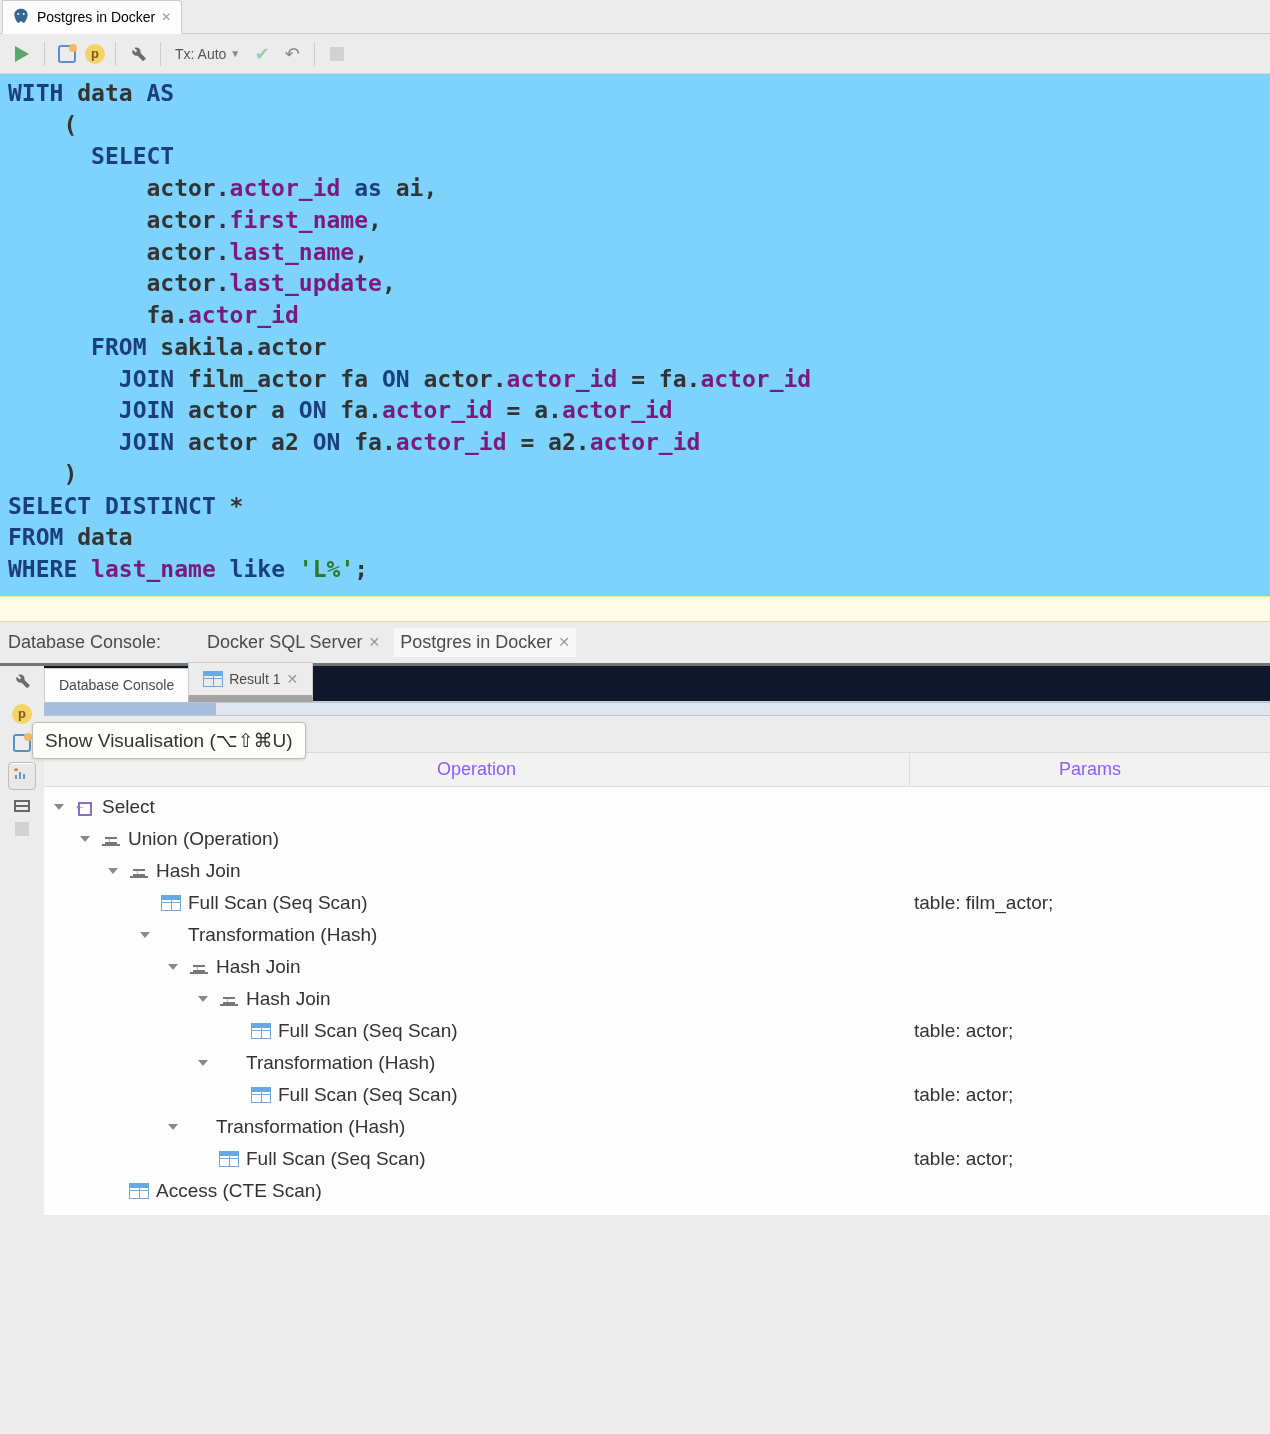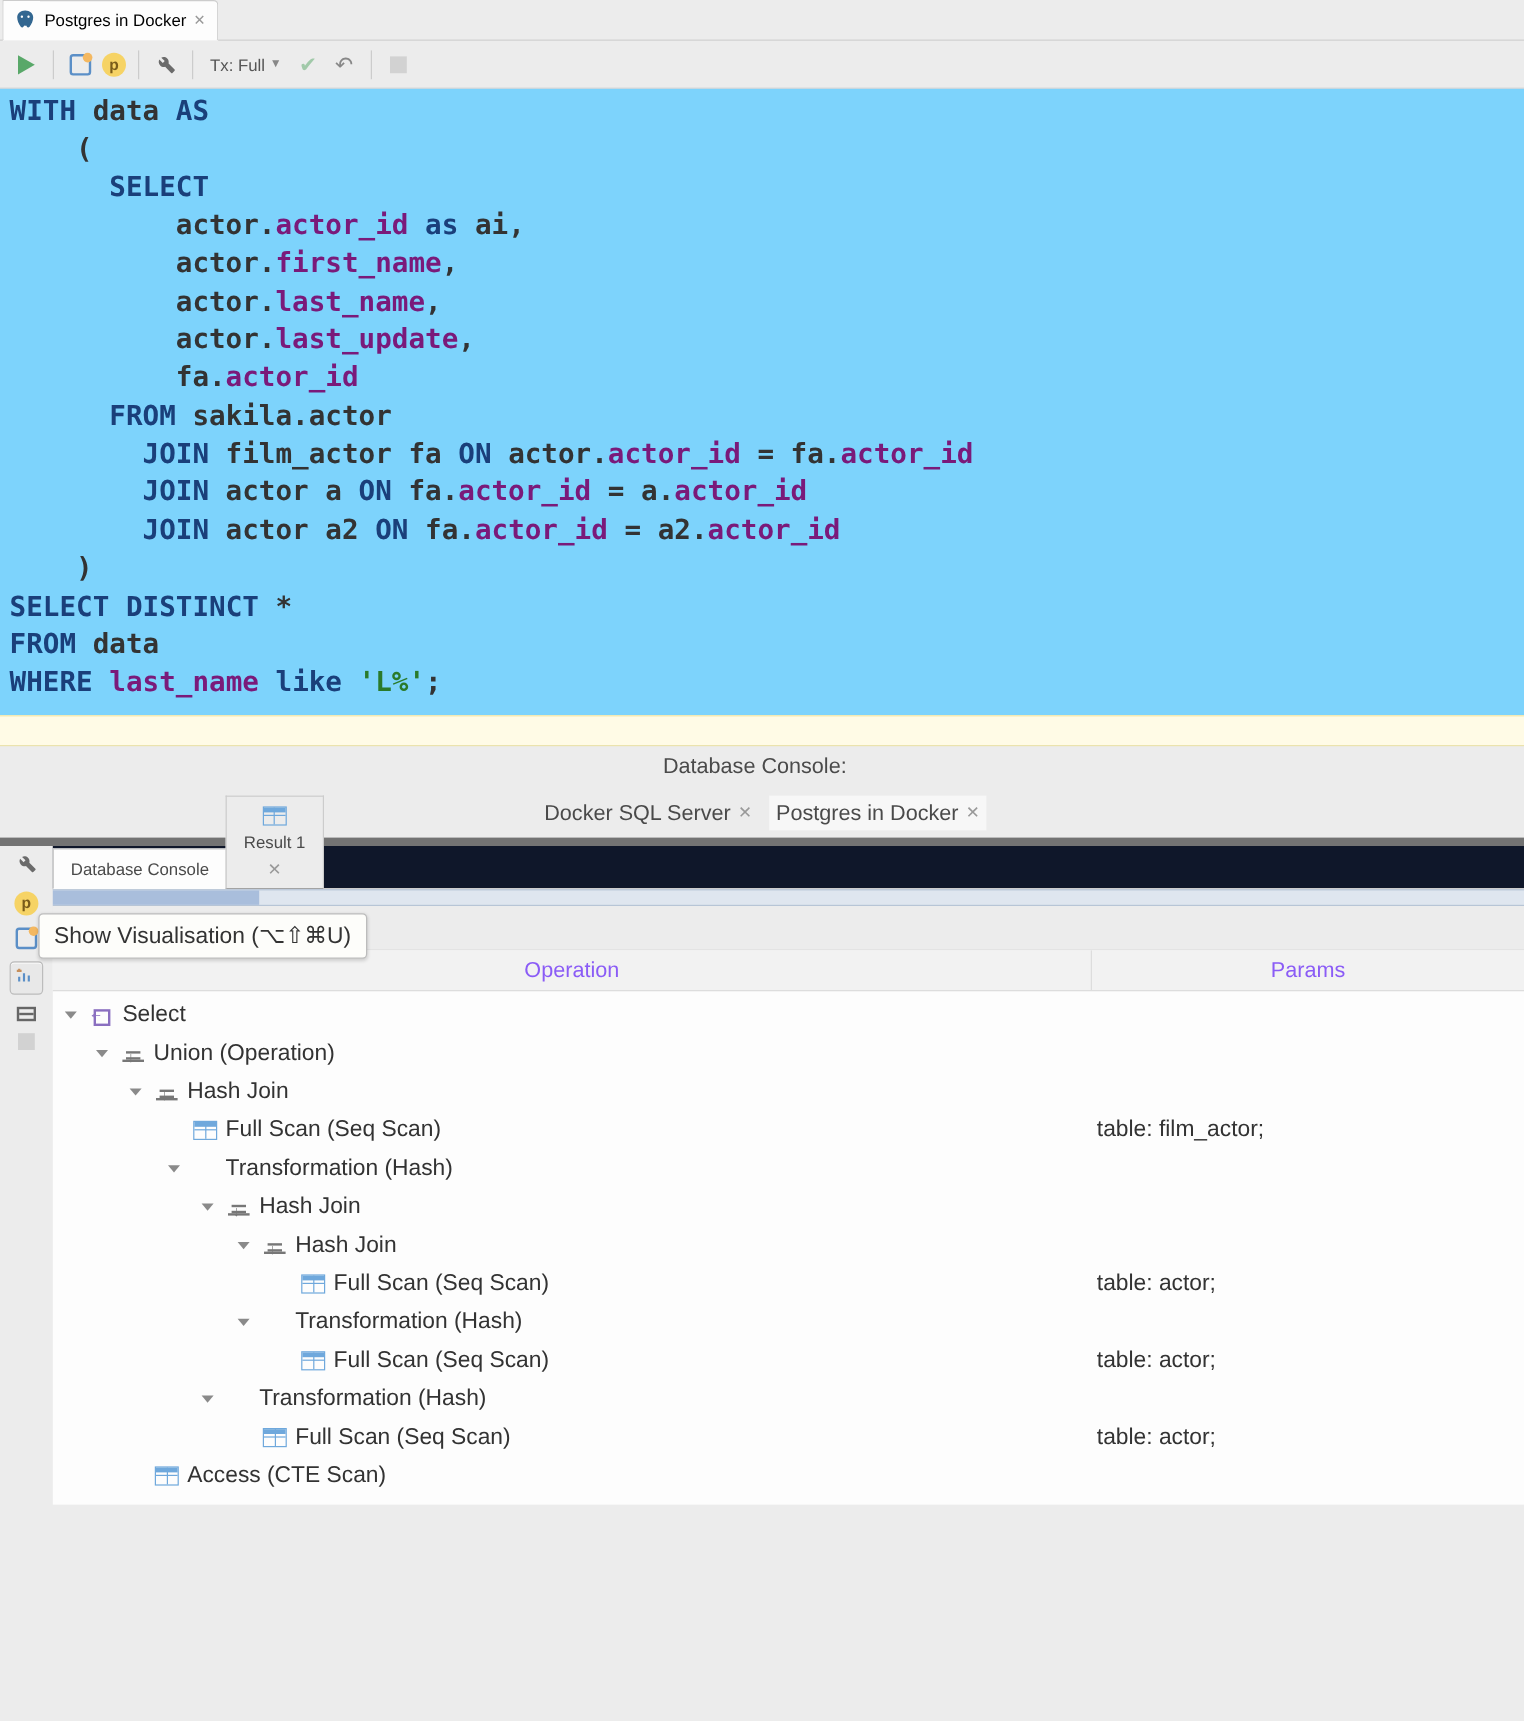--- a/index.html
+++ b/index.html
@@ -94,25 +94,24 @@
     border-top: 1px solid #f0e6a8;
     border-bottom: 1px solid #e6dca0;
   }
 
   
   .console-header {
     display:flex;
     align-items:center;
     padding: 6px 8px;
     background:#ececec;
-    border-bottom:7px solid #737373;
-    gap: 14px;
+    border-bottom:3px solid #737373;
+    gap: 28px;
     font-size: 18px;
     color:#4a4a4a;
-    flex-direction:column;
   }
   .console-header .label { margin-right: 12px; }
   .console-stab {
     display:flex; align-items:center; gap:6px;
     padding: 4px 6px;
     cursor:pointer;
   }
   .console-stab.active {
     background:#f7f7f7;
   }
@@ -140,21 +139,21 @@
   }
   .result-tab {
     display:flex; align-items:center; gap:6px;
     padding:8px 14px;
     border:1px solid #ccc; border-bottom:1px solid #fdfdfd;
     background:#fdfdfd;
     margin-bottom:-1px;
     margin-right:-1px;
     color:#4a4a4a;
   }
-  .result-tab.inactive { background:#ececec; border-bottom:1px solid #a3a3a3;flex-direction:column; }
+  .result-tab.inactive { background:#ececec; border-bottom:7px solid #a3a3a3; }
   .tooltip-box {
     position:absolute;
     background:#fdfdfa;
     border:1px solid #bcbcbc;
     border-radius:4px;
     padding: 6px 12px;
     font-size:19px; color:#333;
     box-shadow: 0 1px 3px rgba(0,0,0,.15);
     z-index:5;
   }
@@ -251,21 +250,21 @@
     </div>
   <div class="tb-btn p-badge">p</div>
   <div class="tb-sep"></div>
   <div class="tb-btn wrench-icon">
     <svg width="18" height="18" viewBox="0 0 24 24">
         <path fill="#6b6b6b" d="M22 17.3l-6.7-6.7c.5-1.9 0-4-1.5-5.5-1.8-1.8-4.5-2.1-6.6-1l3.8 3.8-2.1 2.1L5 6.2c-1.1 2.1-.8 4.8 1 6.6 1.5 1.5 3.6 2 5.5 1.5l6.7 6.7c.4.4 1 .4 1.4 0l2.4-2.4c.4-.3.4-1 0-1.3z"></path>
       </svg>
   </div>
   <div class="tb-sep"></div>
   <div class="tx-dropdown">
-    <span>Tx: Full</span>
+    <span>Tx: Auto</span>
     <span class="chev">▼</span>
   </div>
   <div class="tb-btn dim commit-check">✔</div>
   <div class="tb-btn undo-arrow">↶</div>
   <div class="tb-sep"></div>
   <div class="tb-btn dim">
       <div class="stop-sq"></div>
     </div>
 </div>
 

